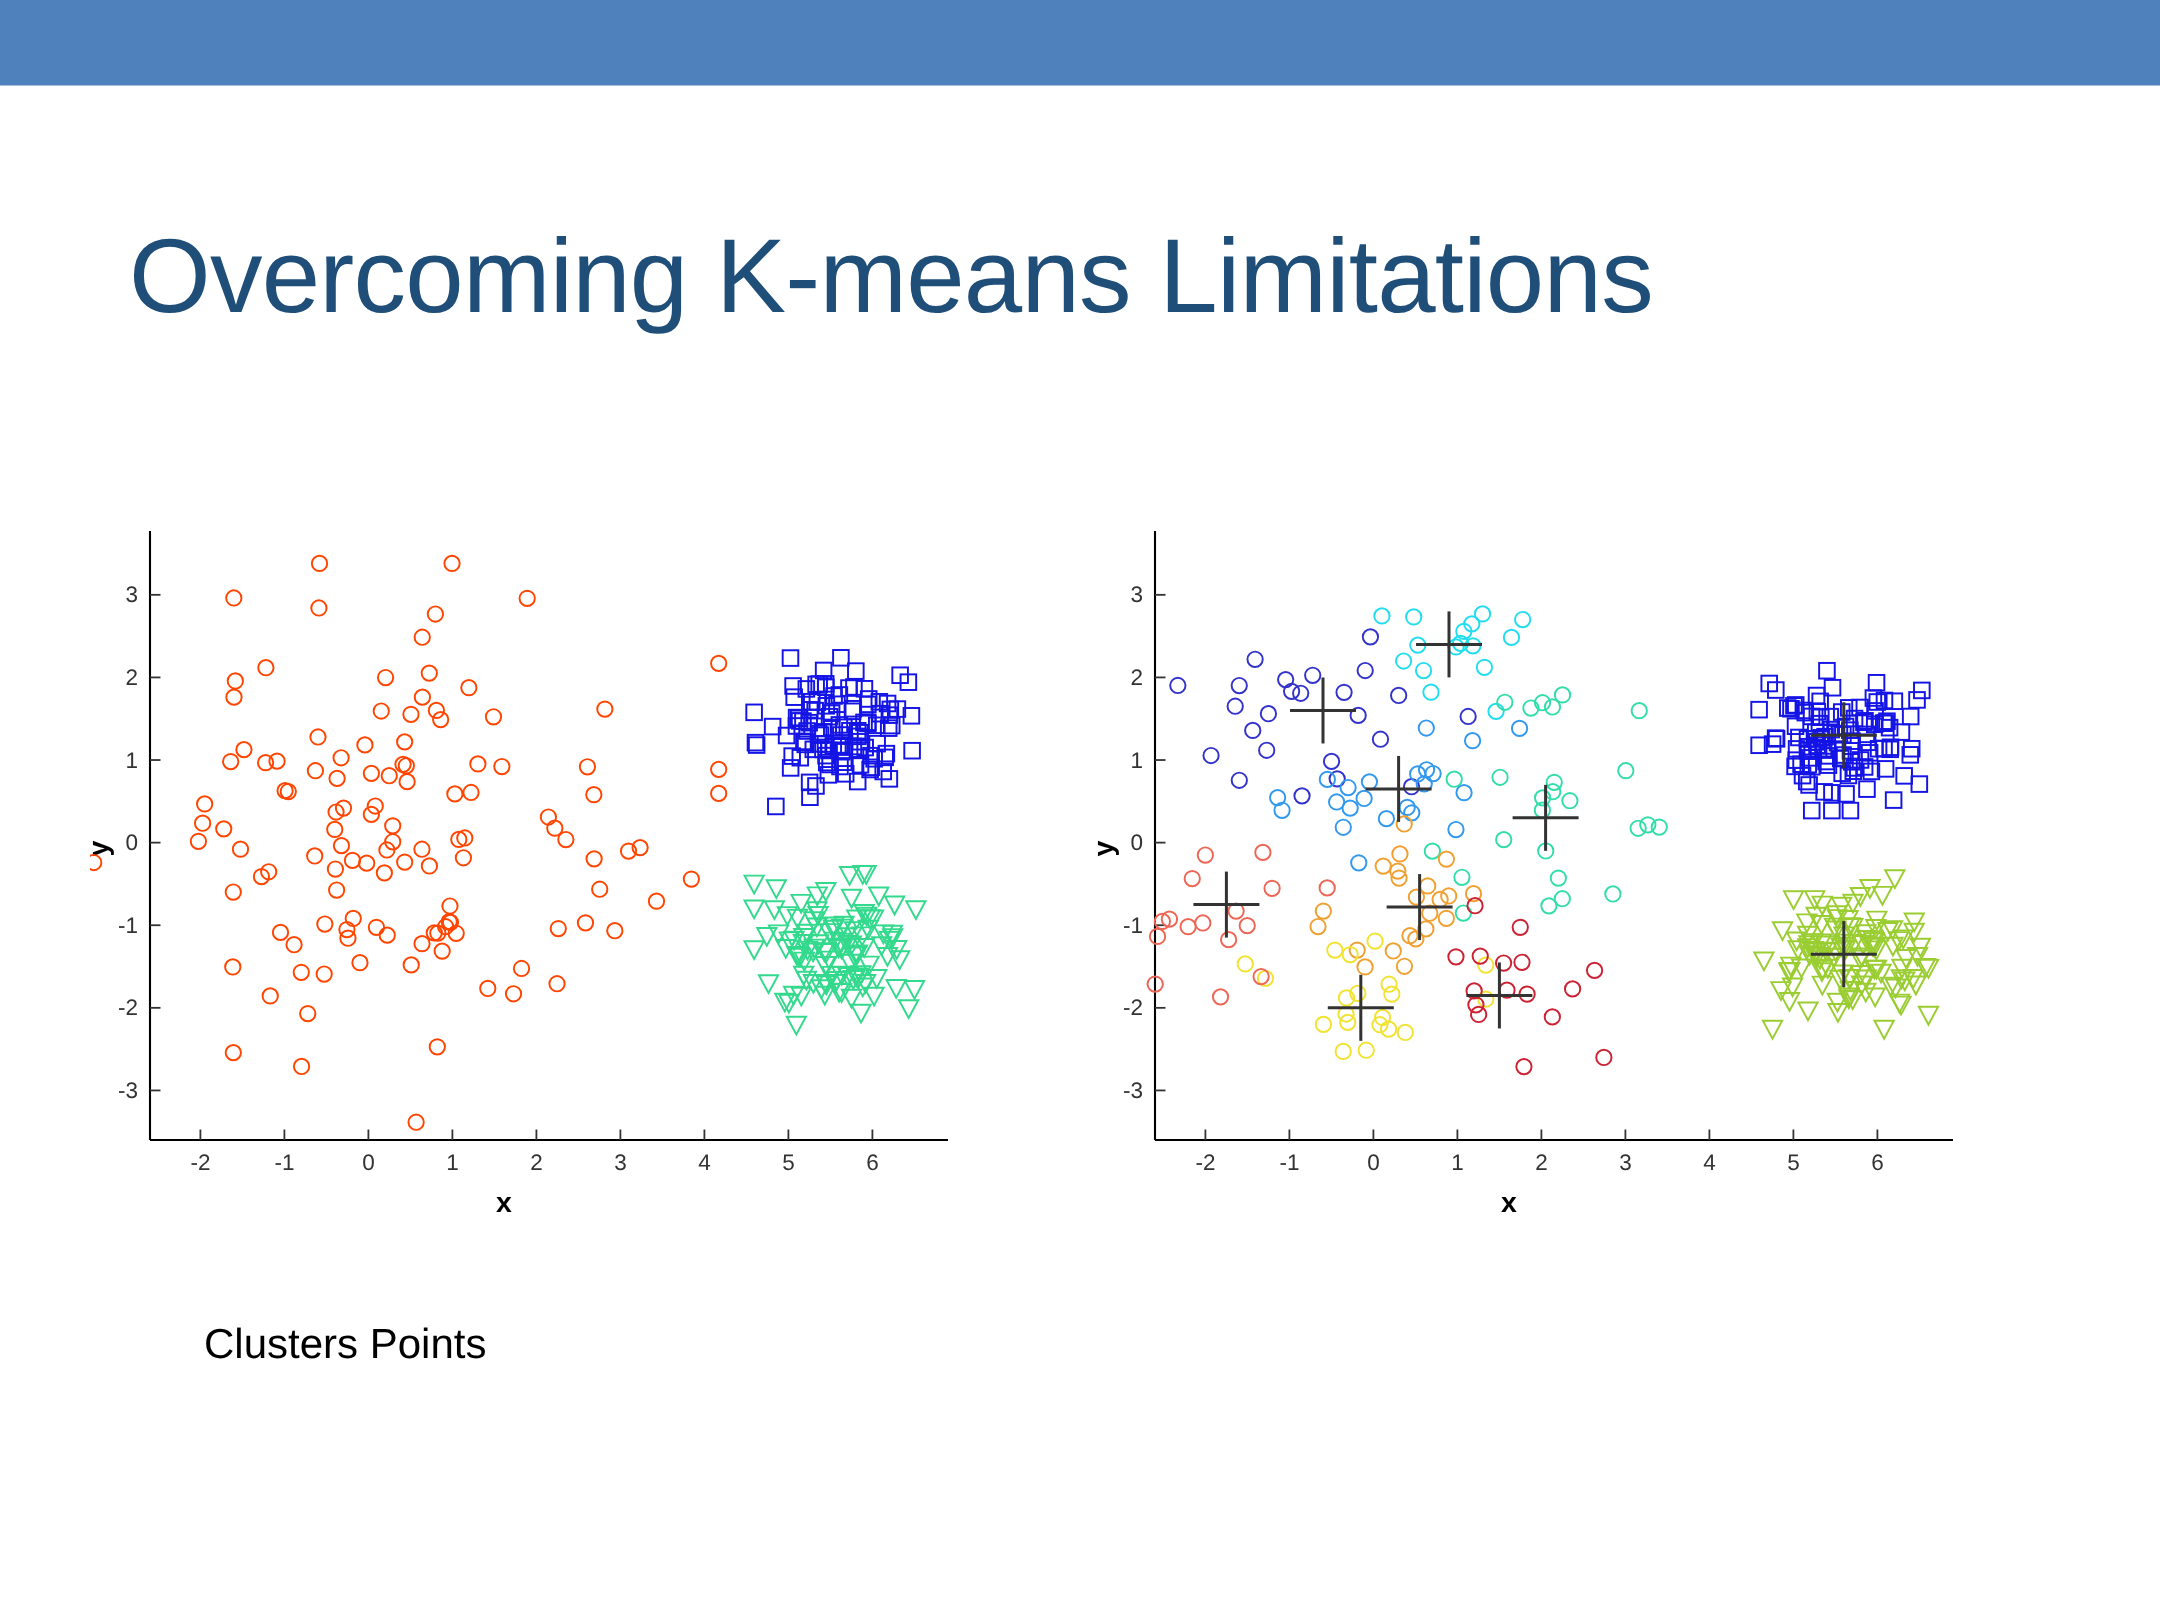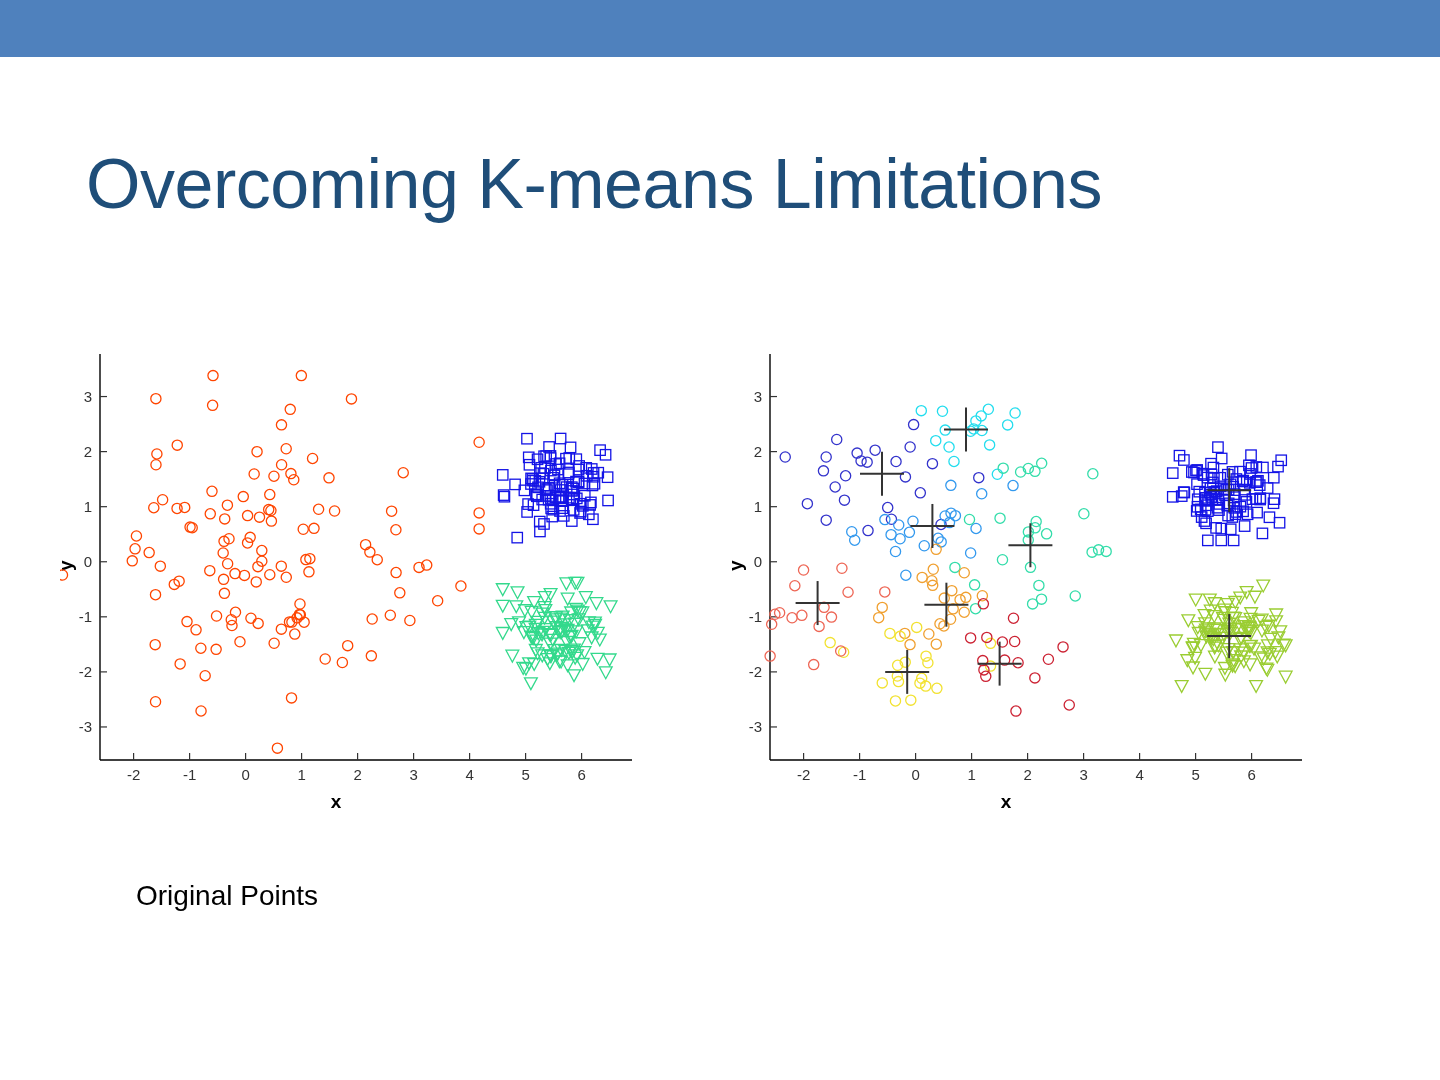--- a/index.html
+++ b/index.html
@@ -943,16 +943,16 @@
           <line x1="477.19999999999993" y1="150.16438356164383" x2="521.1999999999999" y2="150.16438356164383" stroke="#333333" stroke-width="2"></line>
           <line x1="499.19999999999993" y1="128.16438356164383" x2="499.19999999999993" y2="172.16438356164383" stroke="#333333" stroke-width="2"></line>
         </g>
         <g>
           <line x1="477.19999999999993" y1="296.09589041095893" x2="521.1999999999999" y2="296.09589041095893" stroke="#333333" stroke-width="2"></line>
           <line x1="499.19999999999993" y1="274.09589041095893" x2="499.19999999999993" y2="318.09589041095893" stroke="#333333" stroke-width="2"></line>
         </g>
       </svg>
   </div>
 
-  <div class="caption" id="caption-left">Original Points</div>
+  <div class="caption" id="caption-left">Clusters Points</div>
 
 
 </div>
 
 </body></html>

